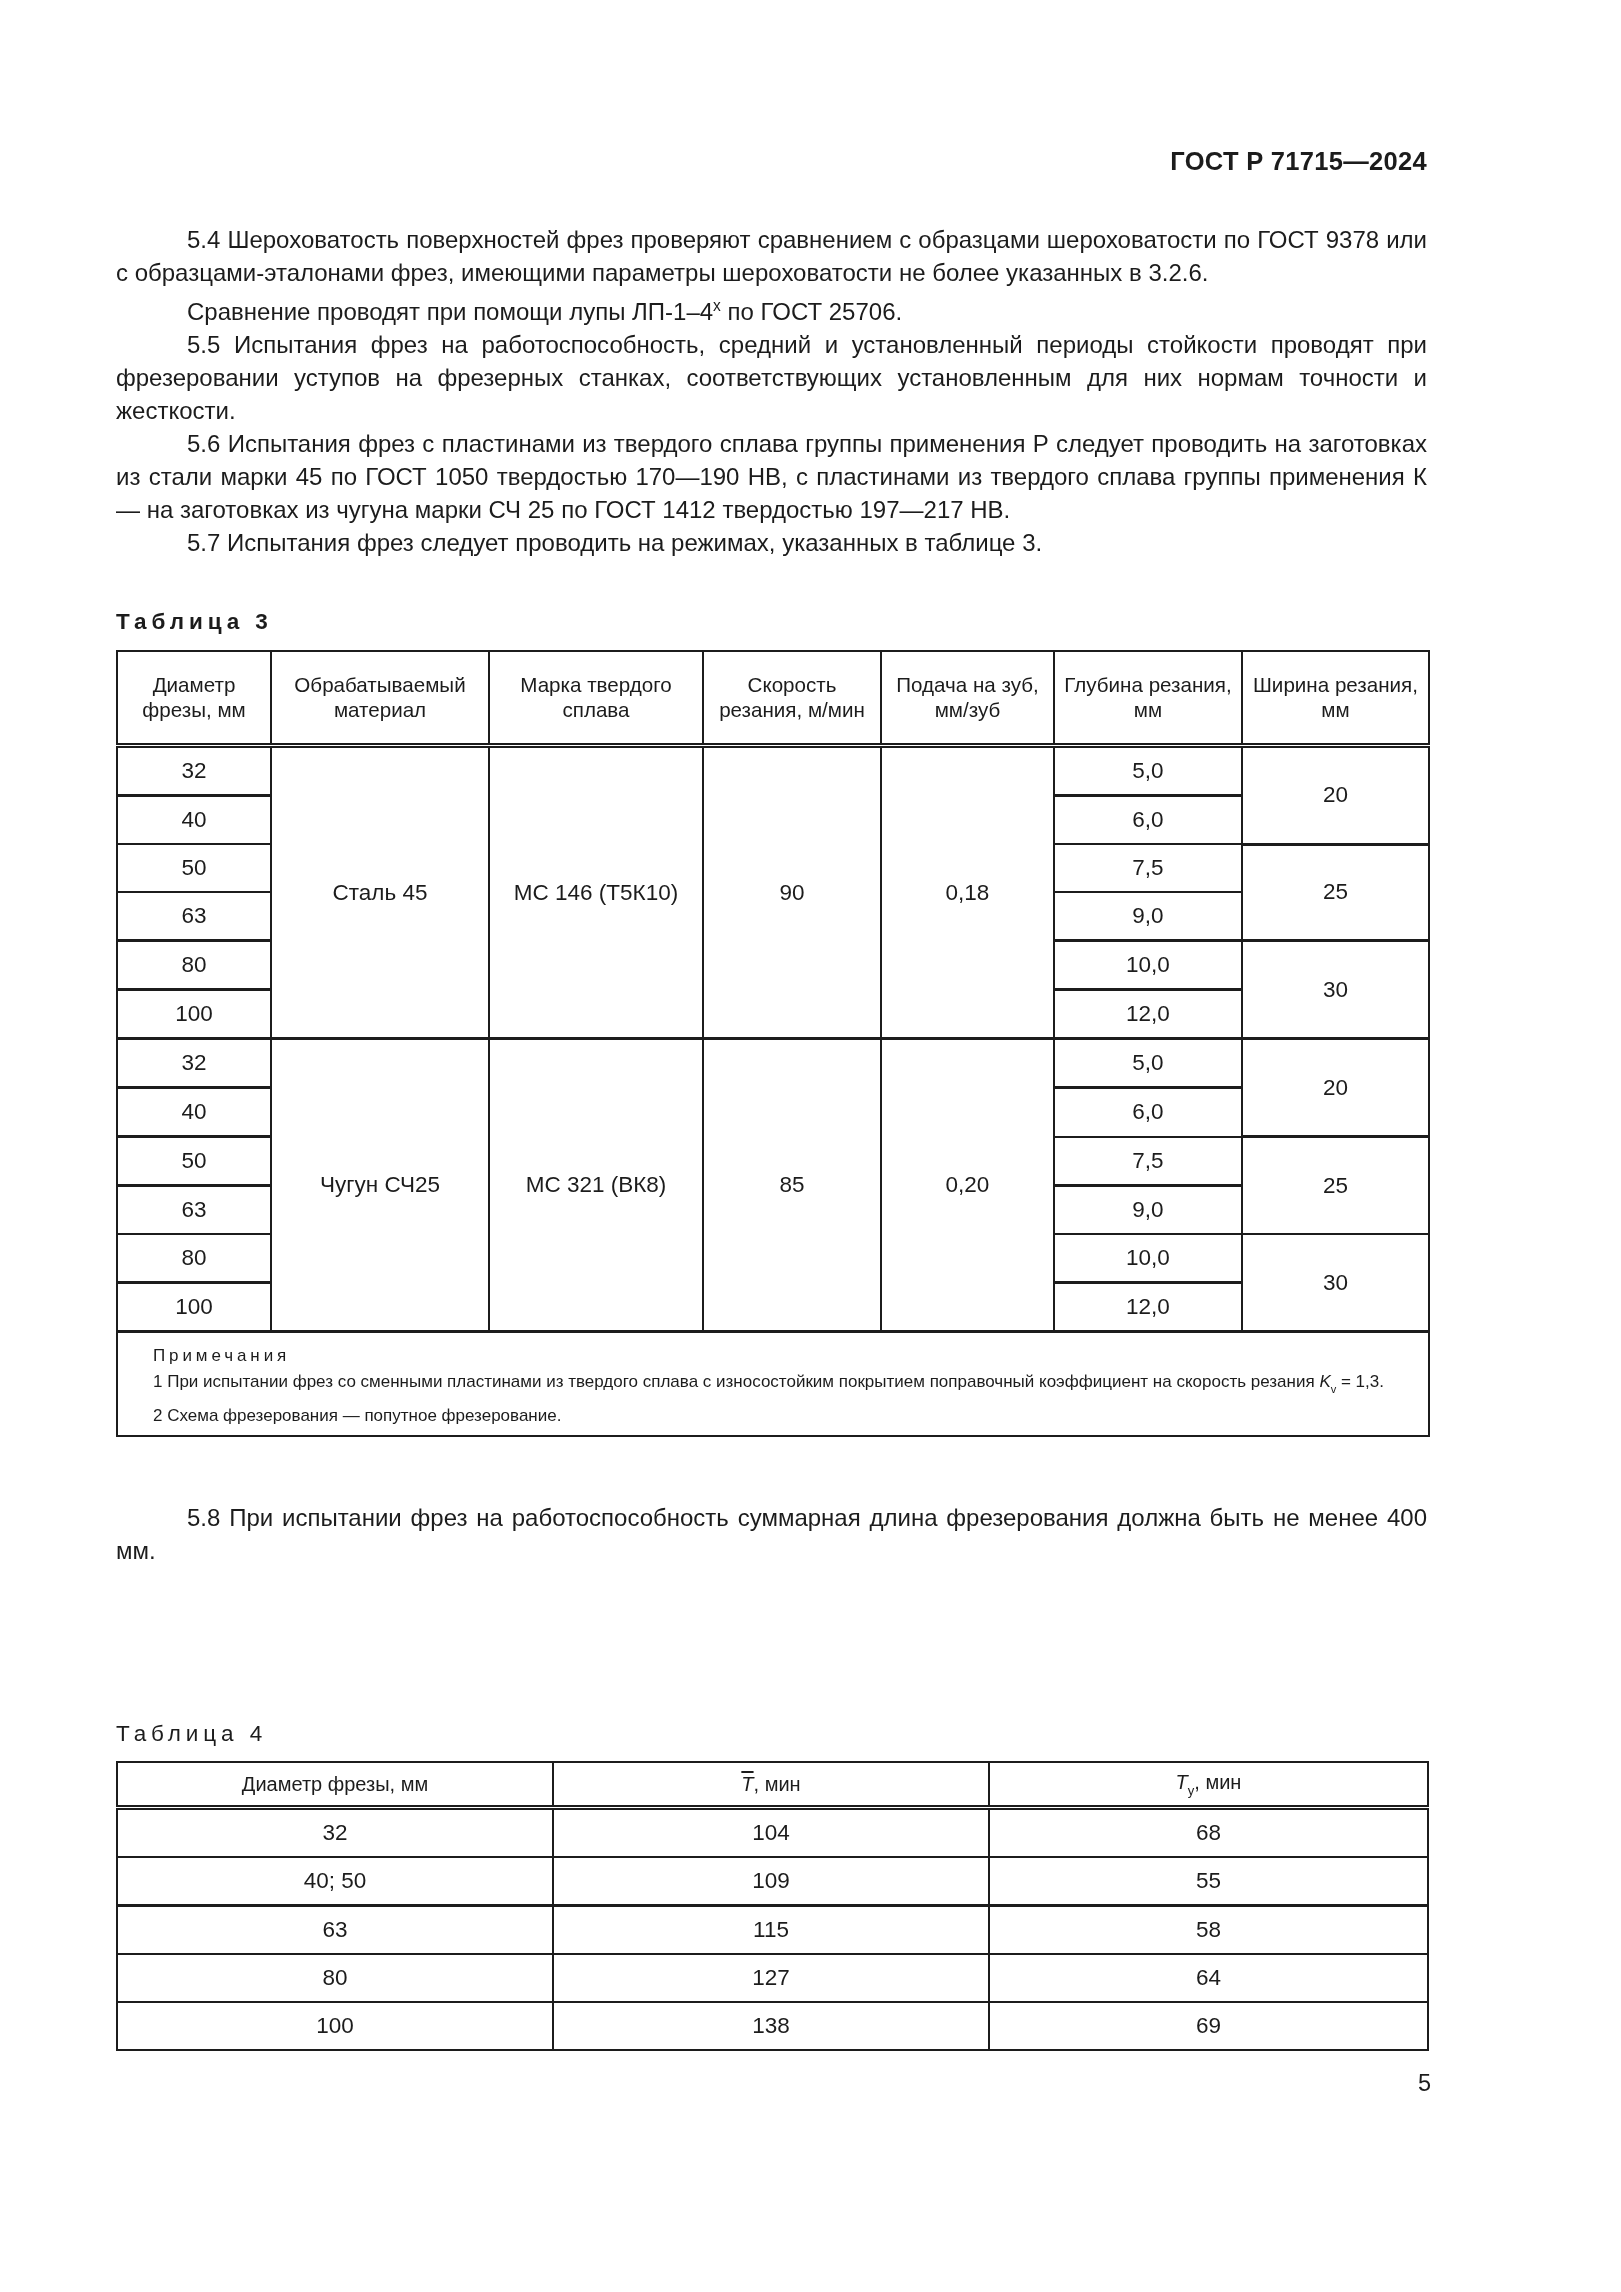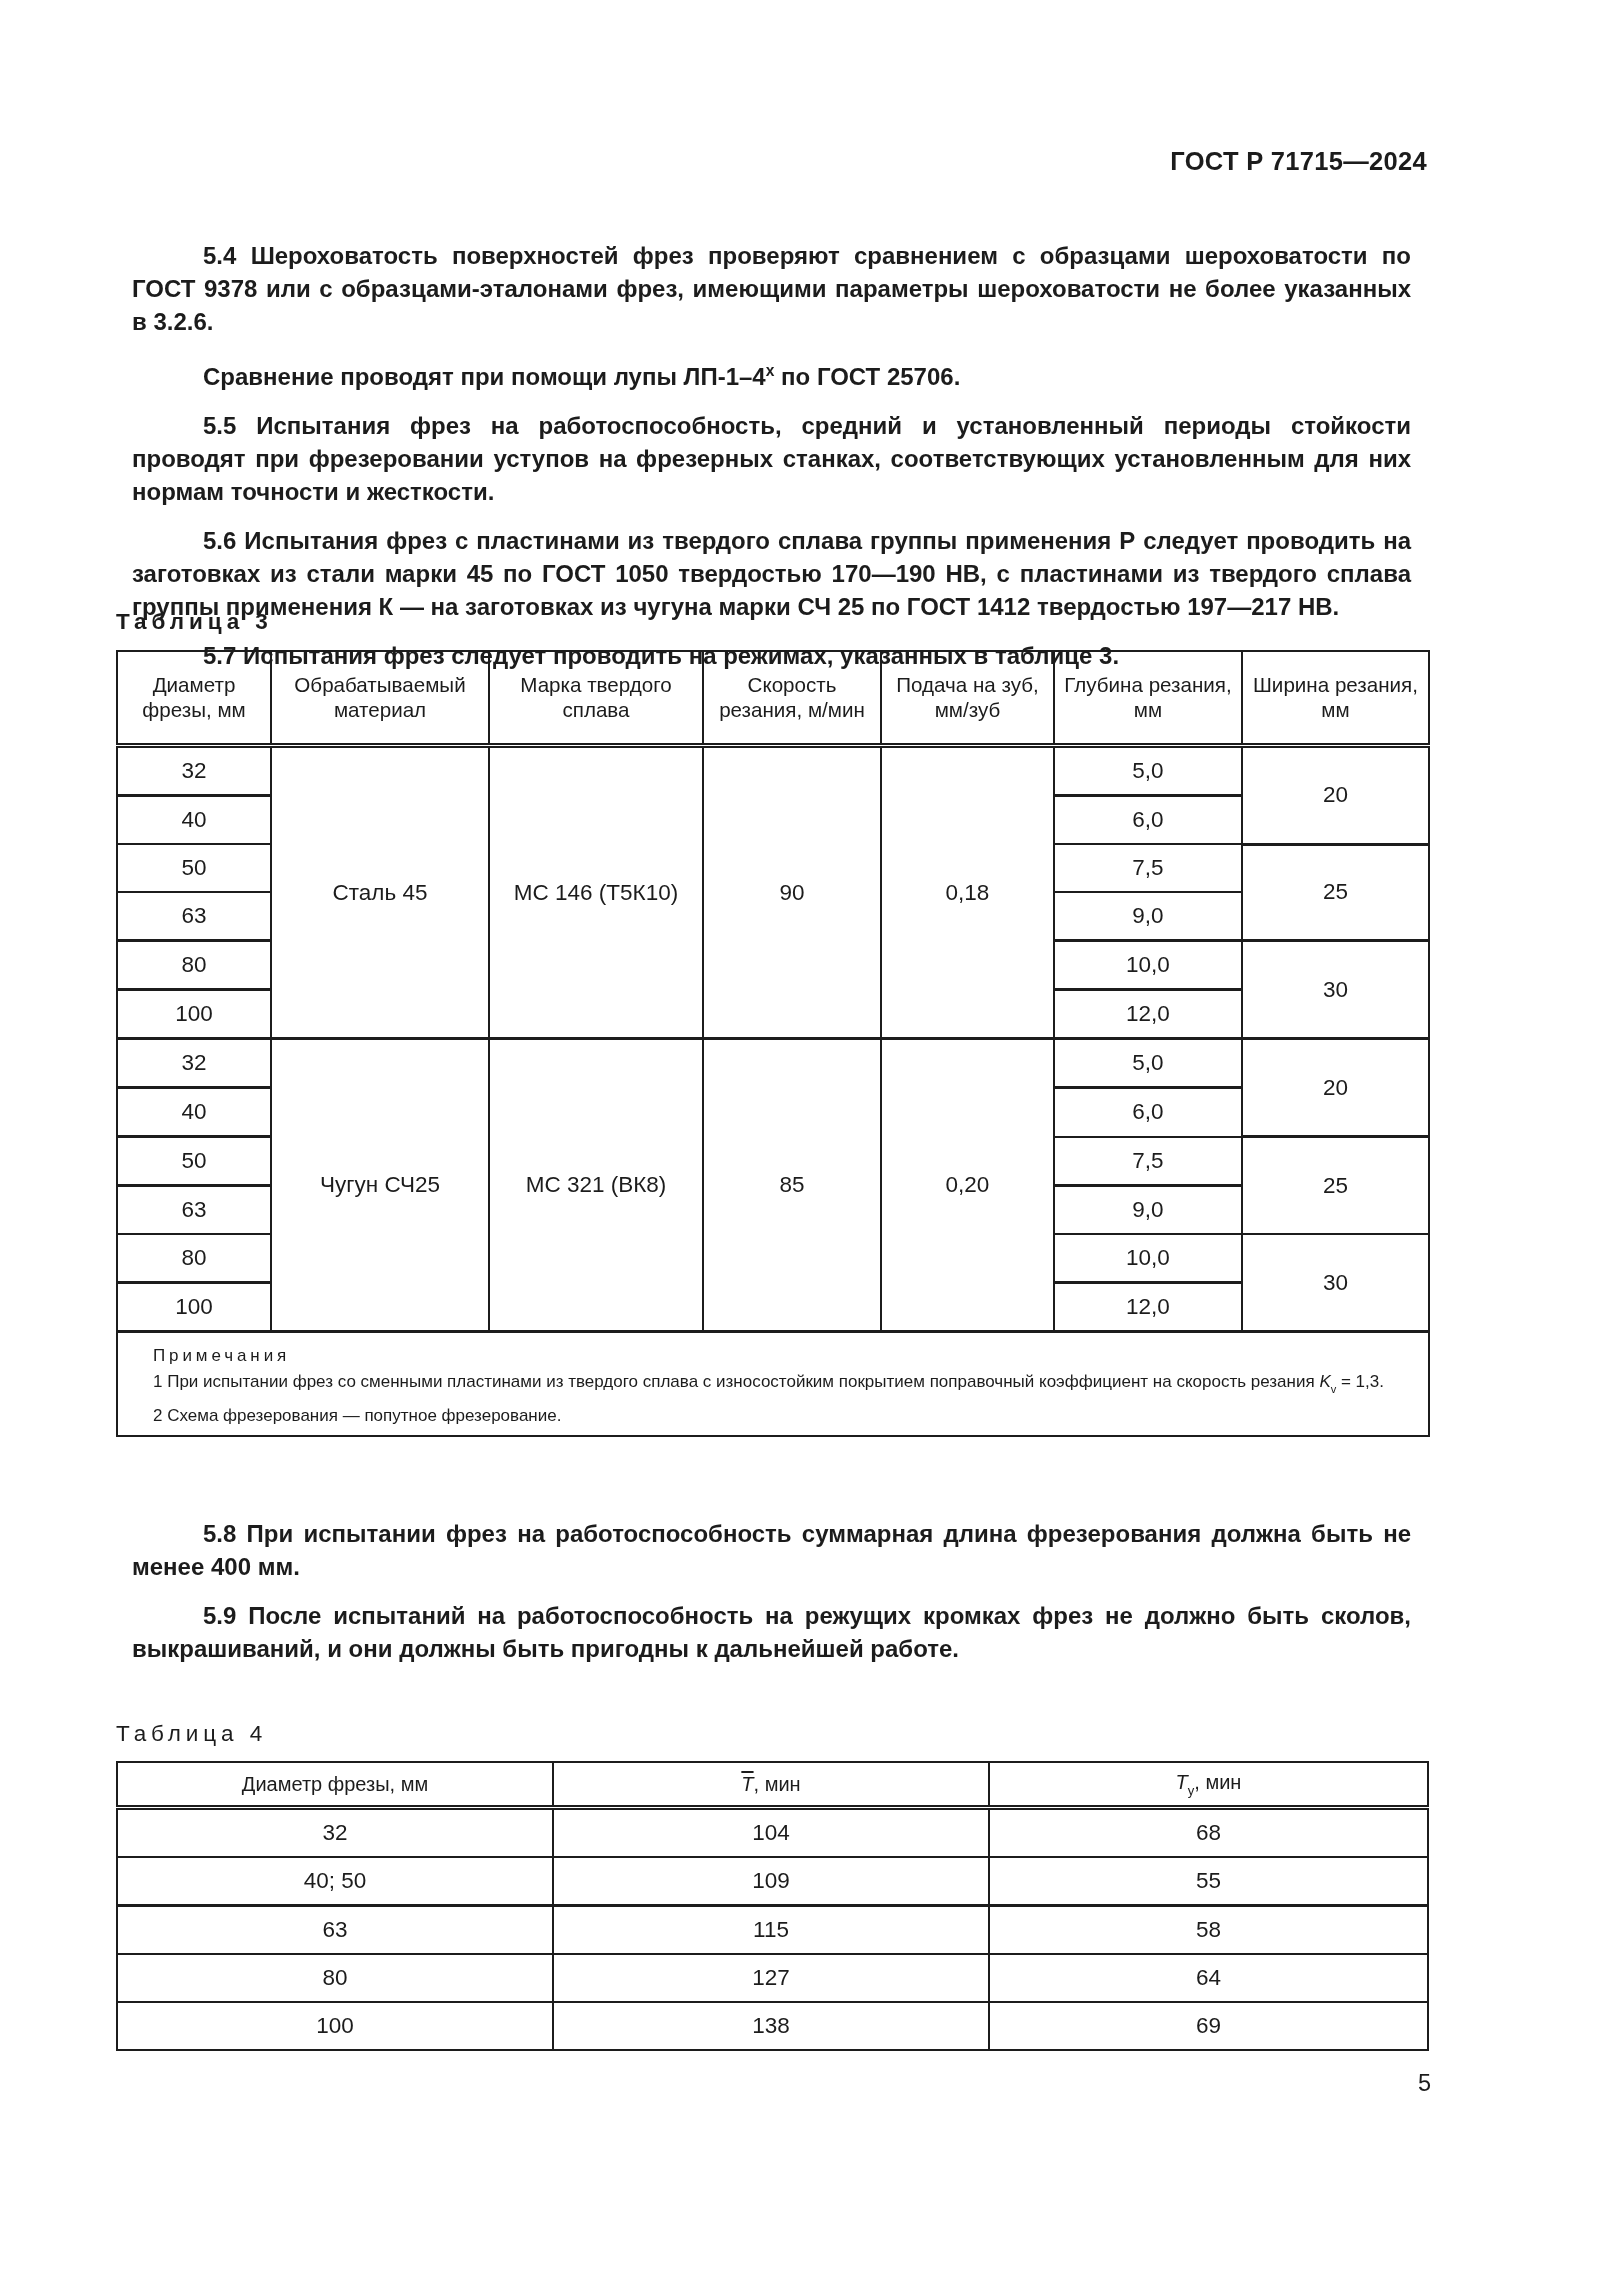--- a/index.html
+++ b/index.html
@@ -1,20 +1,20 @@
 <!DOCTYPE html>
 <html><head>
 <meta charset="utf-8">
 <style>
   html, body { margin:0; padding:0; background:#ffffff; }
   body { width:1621px; height:2293px; position:relative; overflow:hidden;
          font-family:"Liberation Sans", sans-serif; color:#1c1c1c; }
   .hdr { position:absolute; right:194px; top:147px; font-weight:bold; font-size:25.5px; letter-spacing:0.3px; }
   .text { position:absolute; left:116px; width:1311px; font-size:24px; line-height:33px; text-align:justify; }
-  .text p { margin:16px; text-indent:71px;font-weight:bold; }
+  .text p { margin:0; text-indent:71px; }
   .caption { position:absolute; left:116px; font-size:22.5px; letter-spacing:4.9px; }
   table { position:absolute; left:116px; width:1311px; border-collapse:collapse; table-layout:fixed; font-size:22.5px; }
   td, th { border:2px solid #1c1c1c; text-align:center; vertical-align:middle; padding:0; font-weight:normal; }
   .t3 th { height:91px; font-size:20.6px; line-height:24.5px; }
   .t3 td { height:46px; }
   .t3 thead tr th { border-bottom:5.9px double #1c1c1c; }
   .t3 { border:2.9px solid #1c1c1c; }
   .t3 tr.grp-end td { border-bottom:3.9px solid #1c1c1c; }
   .t3 td.thick-b { border-bottom:3.9px solid #1c1c1c; }
   .notes { text-align:left !important; font-size:17px; line-height:26.5px; padding:9.8px 0 5.9px 0 !important; vertical-align:top !important; }
@@ -137,21 +137,20 @@
         <div class="nt">Примечания</div>
         <div class="n"><span>1 При испытании фрез со сменными пластинами из твердого сплава с износостойким покрытием поправочный коэффициент на скорость резания </span><i>K</i><sub>v</sub><span> = 1,3.</span></div>
         <div class="n">2 Схема фрезерования — попутное фрезерование.</div>
       </td>
     </tr>
   </tbody>
 </table>
 
 <div class="text" style="top:1501px;">
   <p>5.8 При испытании фрез на работоспособность суммарная длина фрезерования должна быть не менее 400 мм.</p>
-  <p>5.9 После испытаний на работоспособность на режущих кромках фрез не должно быть сколов, выкрашиваний, и они должны быть пригодны к дальнейшей работе.</p>
 </div>
 
 <div class="caption" style="top:1721px;text-align:center;">Таблица 4</div>
 
 <table class="t4" style="top:1761px;">
   <colgroup>
       <col style="width:436px">
       <col style="width:436px">
       <col style="width:439px">
     </colgroup>

